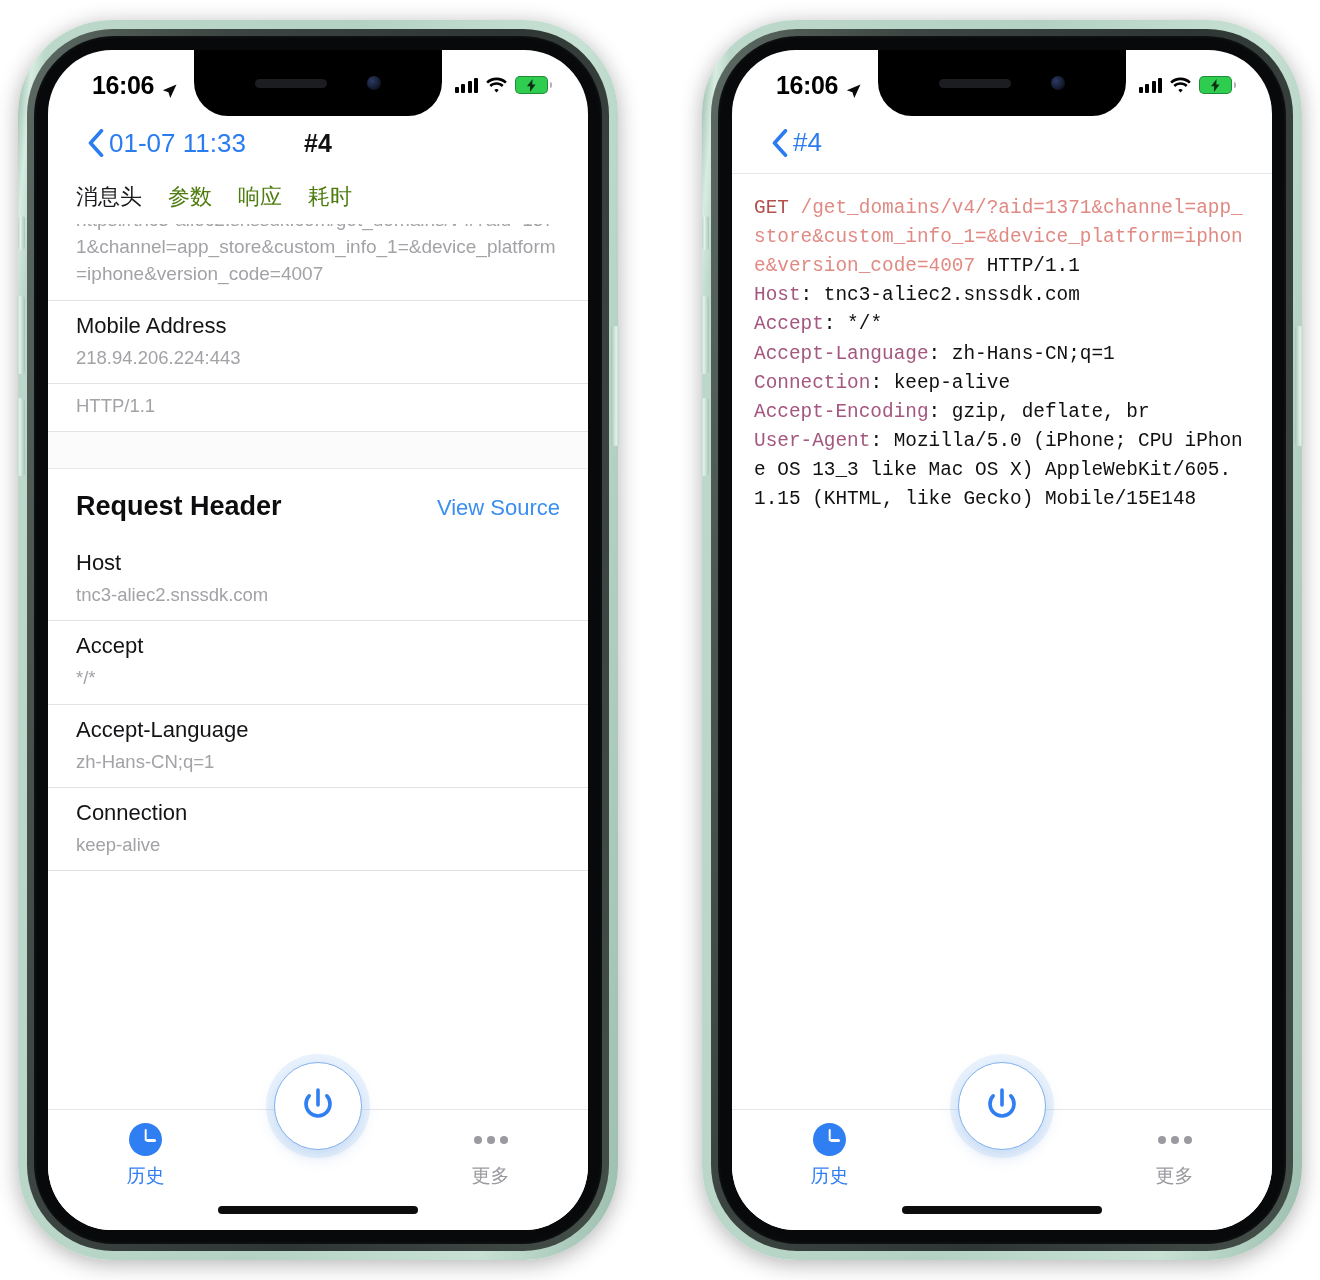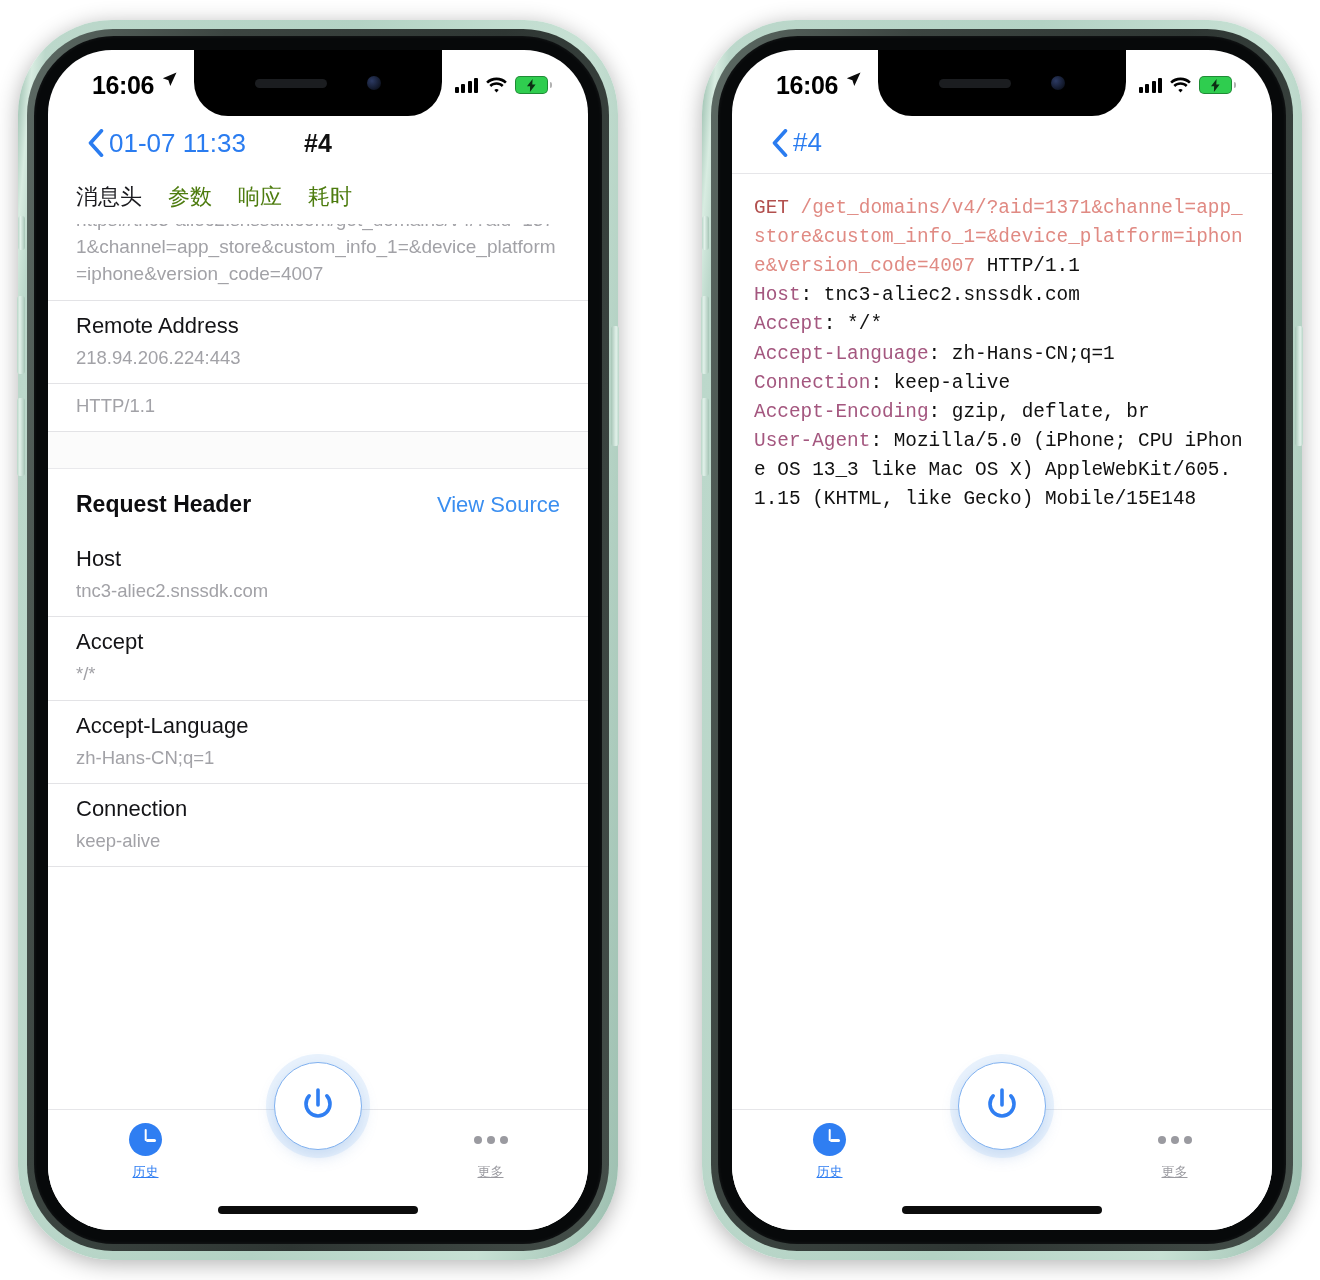--- a/index.html
+++ b/index.html
@@ -123,21 +123,21 @@
     padding: 8px 40px 0 44px;
     box-sizing: border-box;
     z-index: 25;
   }
   .status-time {
     font-size: 25px;
     font-weight: 700;
     color: #000;
     letter-spacing: -0.4px;
     display: flex;
-    align-items: flex-start;
+    align-items: flex-end;
     gap: 7px;
   }
   .loc-arrow { display:block; }
   .status-right {
     display: flex;
     align-items: center;
     gap: 8px;
   }
   .sig { display:flex; align-items:flex-end; gap:2.5px; height:15px;}
   .sig i { display:block; width:4px; background:#000; border-radius:1px; }
@@ -247,21 +247,21 @@
     border-bottom: 1px solid #e9e9ec;
   }
 
   .section-head {
     display: flex;
     align-items: baseline;
     justify-content: space-between;
     padding: 22px 28px 16px 28px;
   }
   .section-head .title {
-    font-size: 23px;
+    font-size: 27px;
     font-weight: 700;
     color: #0d0d10;
   }
   .section-head .action {
     font-size: 22px;
     color: #3a8ef0;
     cursor: pointer;
   }
 
   
@@ -293,23 +293,22 @@
   .tabbar .tbitem {
     flex: 1;
     display: flex;
     flex-direction: column;
     align-items: center;
     padding-top: 13px;
     gap: 7px;
     cursor: pointer;
   }
   .tbitem .tblabel {
-    font-size: 13px;
+    font-size: 19px;
     color: #9a9aa0;
-    text-decoration: underline;
   }
   .tbitem.active .tblabel { color: #2f7ef2; }
 
   .clock-icon {
     width: 33px; height: 33px;
     border-radius: 50%;
     background: #2f7ef2;
     position: relative;
   }
   .clock-icon::before{
@@ -420,21 +419,21 @@
       </div>
 
       <div class="content">
         <div class="list-clip">
 
           <div class="row urlrow cut">
             <div class="v">https://tnc3-aliec2.snssdk.com/get_domains/v4/?aid=1371&amp;channel=app_store&amp;custom_info_1=&amp;device_platform=iphone&amp;version_code=4007</div>
           </div>
 
           <div class="row">
-            <div class="k">Remote Address</div>
+            <div class="k">Mobile Address</div>
             <div class="v">218.94.206.224:443</div>
           </div>
           <div class="row">
             <div class="v">HTTP/1.1</div>
           </div>
 
           <div class="spacer"></div>
 
           <div class="section-head">
             <span class="title">Request Header</span>

